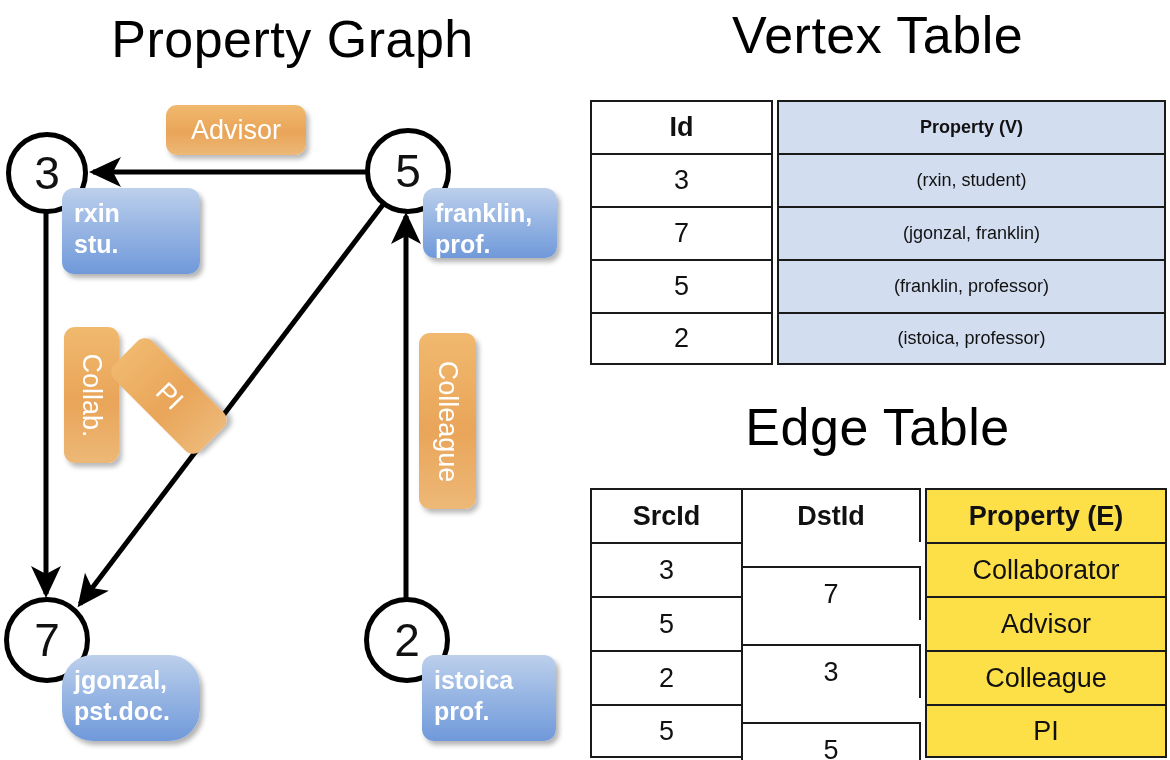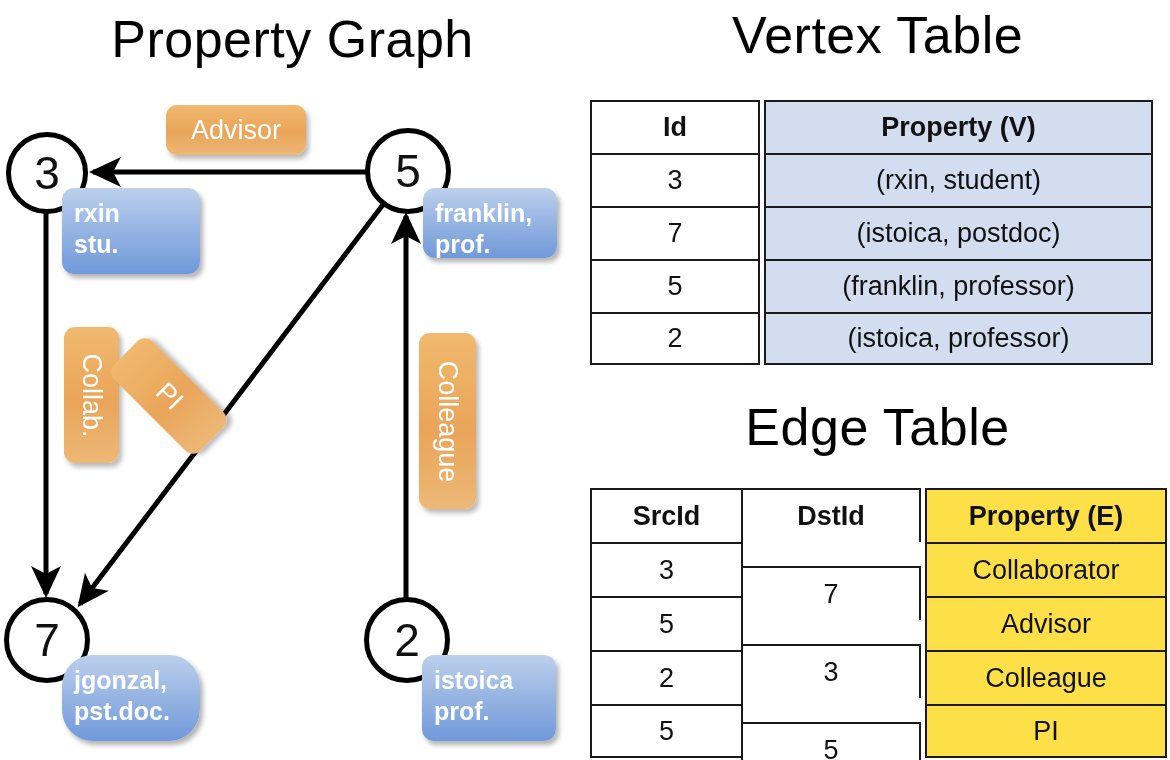--- a/index.html
+++ b/index.html
@@ -87,24 +87,24 @@
     color:#111;
     font-family:"Liberation Sans", sans-serif;
     background:#ffffff;
   }
   .col .cell:last-child{border-bottom-width:2px;}
   .cell.hdr{font-weight:700;}
   .col.prop-v .cell{background:#d3ddf0;}
   .col.prop-e .cell{background:#fde047;}
 
   #vtable{left:590px;top:100px;}
-  #vtable .col.id{width:170px;justify-content:center;}
+  #vtable .col.id{width:183px;justify-content:center;}
   #vtable .col.prop-v{width:389px;margin-left:4px;}
   #vtable .cell{height:53px;}
-  #vtable .col.prop-v .cell{font-size:27px;}
+  #vtable .col.prop-v .cell{font-size:18px;}
 
   #etable{left:590px;top:488px;}
   #etable .col.src{width:153px;border-radius:16px;}
   #etable .col.dst{width:180px;margin-left:-2px;gap:24px;}
   #etable .col.prop-e{width:242px;margin-left:4px;}
   #etable .cell{height:54px;}
 </style>
 </head>
 <body>
 
@@ -182,21 +182,21 @@
     <div class="col id">
       <div class="cell hdr">Id</div>
       <div class="cell">3</div>
       <div class="cell">7</div>
       <div class="cell">5</div>
       <div class="cell">2</div>
     </div>
     <div class="col prop-v">
       <div class="cell hdr">Property (V)</div>
       <div class="cell">(rxin, student)</div>
-      <div class="cell">(istoica, postdoc)</div>
+      <div class="cell">(jgonzal, franklin)</div>
       <div class="cell">(franklin, professor)</div>
       <div class="cell">(istoica, professor)</div>
     </div>
   </div>
 
   <div class="tbl" id="etable">
     <div class="col src">
       <div class="cell hdr">SrcId</div>
       <div class="cell">3</div>
       <div class="cell">5</div>

